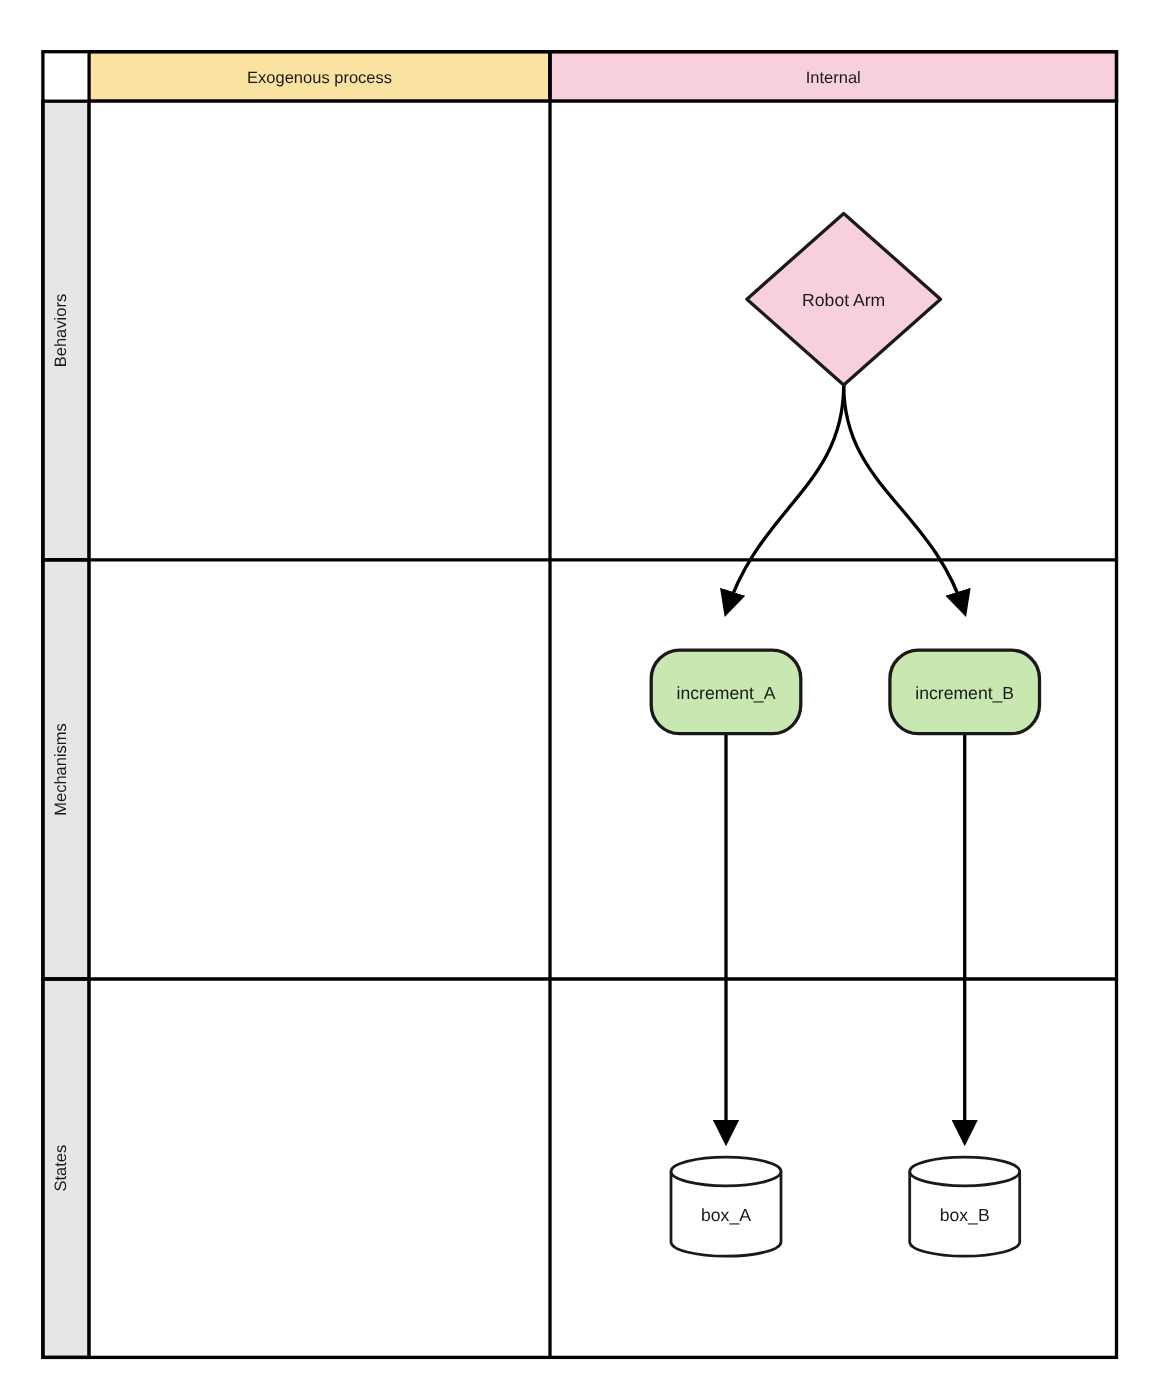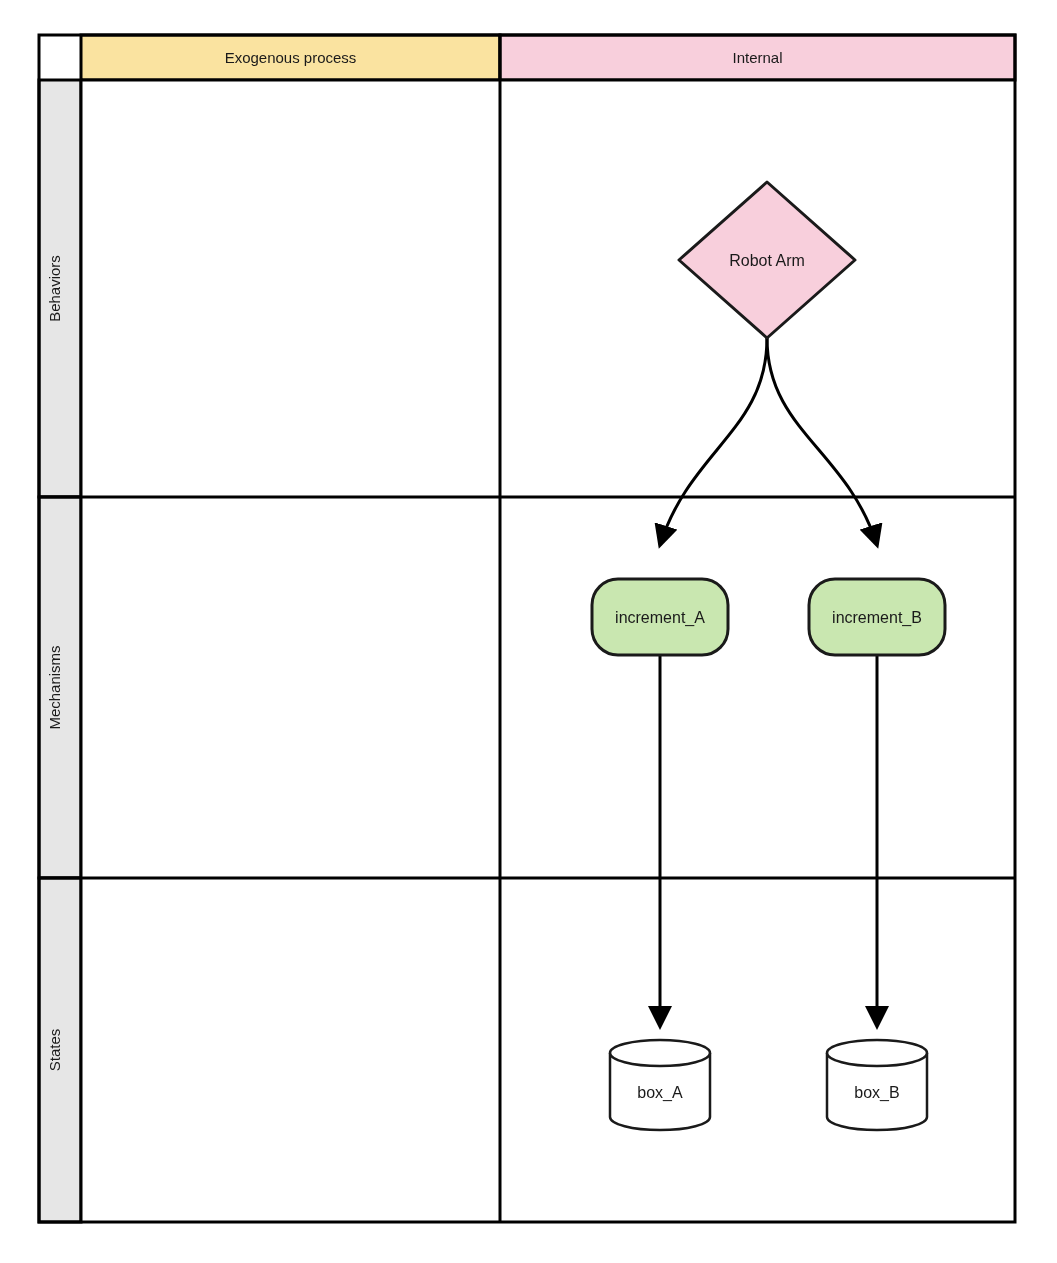--- a/index.html
+++ b/index.html
@@ -10,21 +10,21 @@
   body {
     width: 1057px;
     height: 1263px;
     font-family: "Liberation Sans", sans-serif;
     overflow: hidden;
     position: relative;
   }
   #canvas {
     position: absolute;
     left: 0;
-    top: 0;
+    top: 12px;
     width: 1057px;
     height: 1008px;
   }
   svg#diagram {
     display: block;
     width: 1057px;
     height: 1263px;
   }
   .cell-text {
     font-family: "Liberation Sans", sans-serif;

